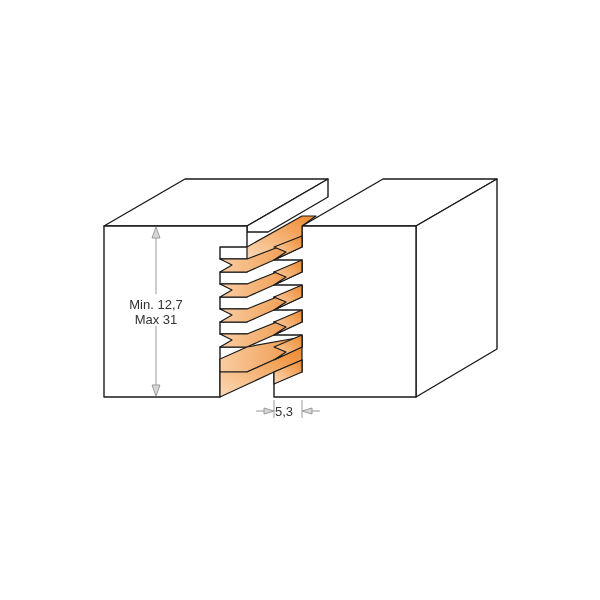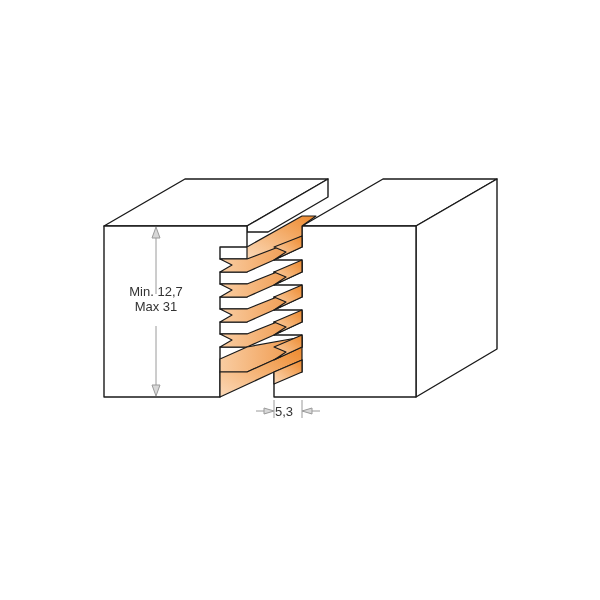--- a/index.html
+++ b/index.html
@@ -1,19 +1,19 @@
 <!DOCTYPE html>
 <html><head>
   <meta charset="utf-8">
   <style>
     html, body { margin: 0; padding: 0; background: #ffffff; }
     body { width: 600px; height: 600px; position: relative; overflow: hidden; font-family: "Liberation Sans", sans-serif; }
     #canvas { position: absolute; left: 0; top: 0; width: 600px; height: 600px; }
     .label { position: absolute; font-family: "Liberation Sans", sans-serif; font-size: 13px; color: #333333; line-height: 15px; text-align: center; white-space: nowrap; }
-    #height-label { left: 124px; top: 284px; width: 64px; }
+    #height-label { left: 124px; top: 297px; width: 64px; }
     #width-label { left: 266px; top: 404px; width: 36px; font-size: 13px; }
   </style>
 </head>
 <body>
 
 <svg id="canvas" viewBox="0 0 600 600" xmlns="http://www.w3.org/2000/svg">
   <defs>
     <linearGradient id="og" x1="0" y1="1" x2="1" y2="0">
       <stop offset="0" stop-color="#fbd9b8"></stop>
       <stop offset="1" stop-color="#ee8a2e"></stop>

